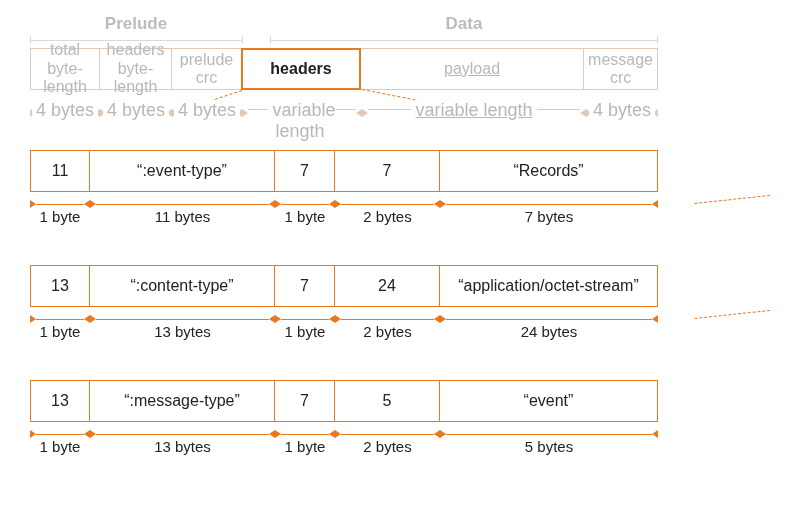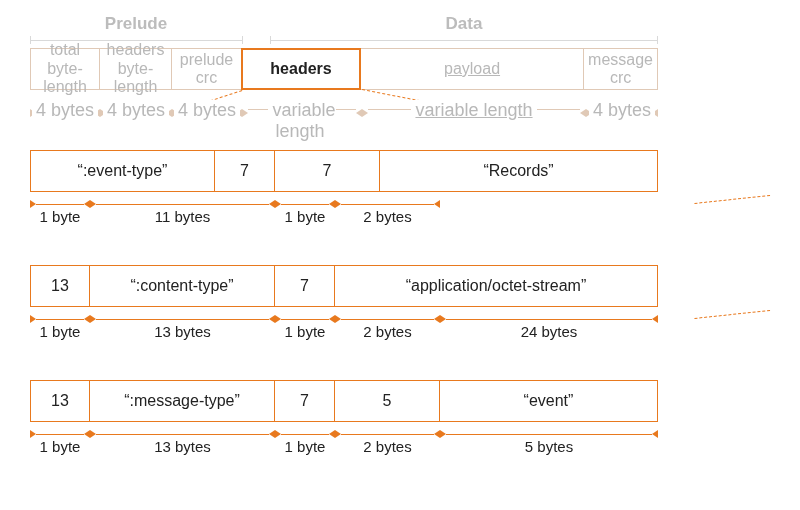--- a/index.html
+++ b/index.html
@@ -157,36 +157,39 @@
     <div class="sz topw6"><div class="line"></div><span>4 bytes</span></div>
   </div>
 
   <div class="connector" style="left:242px; top:90px; height:70px; transform:rotate(72deg);"></div>
   <div class="connector" style="left:362px; top:90px; height:80px; transform:rotate(-79deg);"></div>
 
   <div class="connector" style="left:770px; top:195px; height:76px; transform:rotate(84deg);"></div>
   <div class="connector" style="left:770px; top:310px; height:76px; transform:rotate(84deg);"></div>
 
   <div class="drow" style="top:150px;">
+    <div class="cell w-a">11</div>
     <div class="cell w-b">“:event-type”</div>
     <div class="cell w-c">7</div>
     <div class="cell w-d">7</div>
     <div class="cell w-e">“Records”</div>
   </div>
   <div class="szrow" style="top:194px;">
     <div class="sz w-a"><div class="line"></div><span>1 byte</span></div>
     <div class="sz w-b"><div class="line"></div><span>11 bytes</span></div>
     <div class="sz w-c"><div class="line"></div><span>1 byte</span></div>
     <div class="sz w-d"><div class="line"></div><span>2 bytes</span></div>
+    <div class="sz w-e"><div class="line"></div><span>7 bytes</span></div>
   </div>
 
   <div class="drow" style="top:265px;">
     <div class="cell w-a">13</div>
     <div class="cell w-b">“:content-type”</div>
     <div class="cell w-c">7</div>
+    <div class="cell w-d">24</div>
     <div class="cell w-e">“application/octet-stream”</div>
   </div>
   <div class="szrow" style="top:309px;">
     <div class="sz w-a"><div class="line"></div><span>1 byte</span></div>
     <div class="sz w-b"><div class="line"></div><span>13 bytes</span></div>
     <div class="sz w-c"><div class="line"></div><span>1 byte</span></div>
     <div class="sz w-d"><div class="line"></div><span>2 bytes</span></div>
     <div class="sz w-e"><div class="line"></div><span>24 bytes</span></div>
   </div>
 

